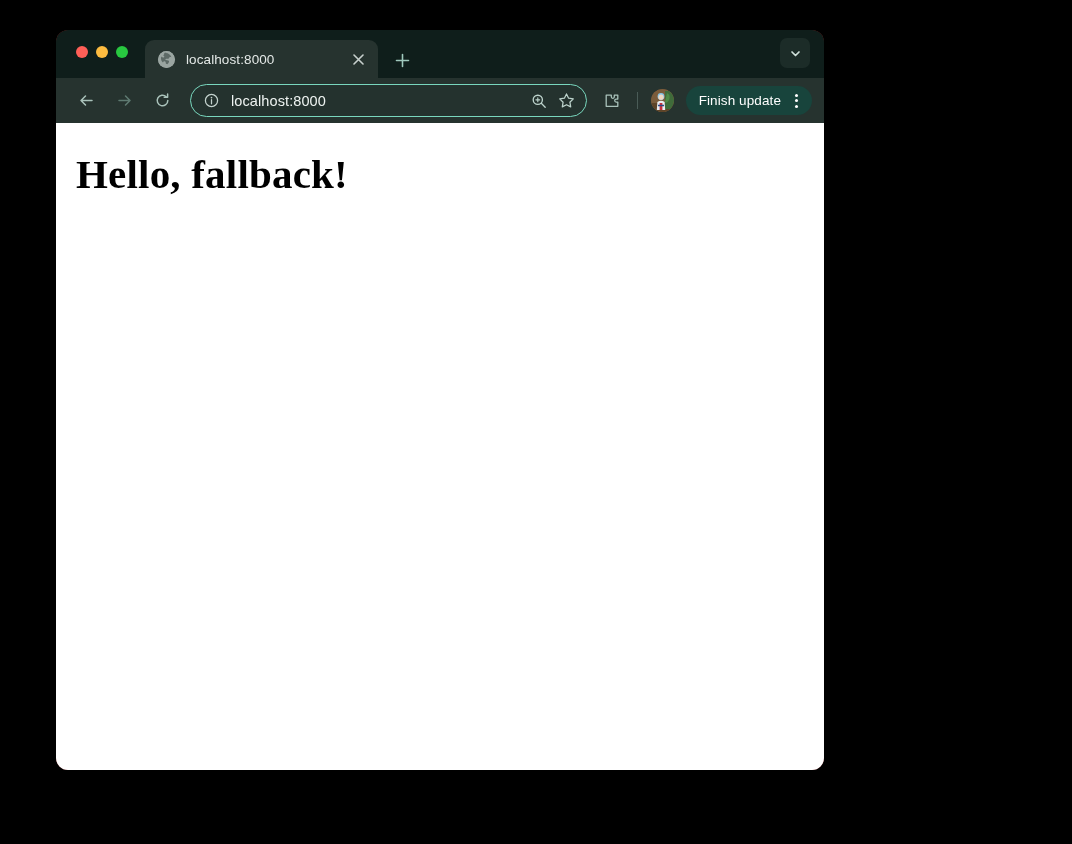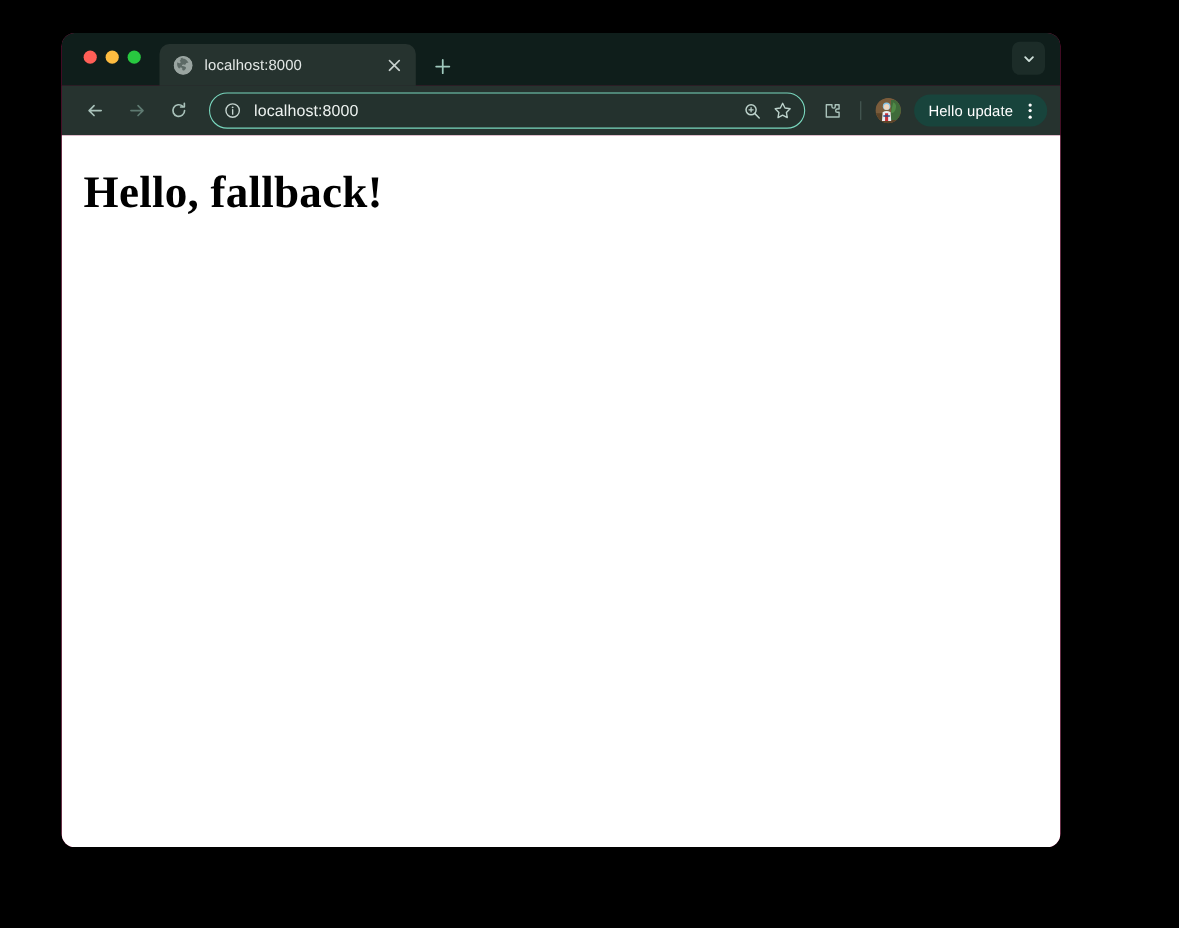--- a/index.html
+++ b/index.html
@@ -13,25 +13,25 @@
     overflow: hidden;
     font-family: "Liberation Sans", sans-serif;
     -webkit-font-smoothing: antialiased;
   }
 
   
   .browser-window {
     position: absolute;
     left: 56px;
     top: 30px;
-    width: 908px;
+    width: 768px;
     height: 740px;
     border-radius: 12px;
     overflow: hidden;
-    background: #be185d;
+    background: #7f1d1d;
     display: flex;
     flex-direction: column;
   }
 
   
   .tabstrip {
     position: relative;
     height: 48px;
     background: #0f1e1b;
     display: flex;
@@ -386,21 +386,21 @@
           <circle cx="10" cy="7.5" r="3.4" fill="#86c5e8"></circle>
           <circle cx="10" cy="8.2" r="2.6" fill="#f0d7c0"></circle>
           <path d="M6.4 13 q3.6 -2.4 7.2 0 L14.2 21 L5.8 21 Z" fill="#e8eef2"></path>
           <path d="M8.6 14 L11.4 14 L11.4 21 L8.6 21 Z" fill="#c8303a"></path>
           <path d="M7 16.5 L13 16.5" stroke="#2b4a87" stroke-width="1.4"></path>
         </g>
       </svg>
     </span>
 
     <div class="update-pill">
-      <span class="update-label">Hello update</span>
+      <span class="update-label">Finish update</span>
       <span class="kebab">
         <i></i>
           <i></i>
           <i></i>
       </span>
     </div>
   </div>
 
   <div class="page">
     <h1 class="page-heading">Hello, fallback!</h1>

